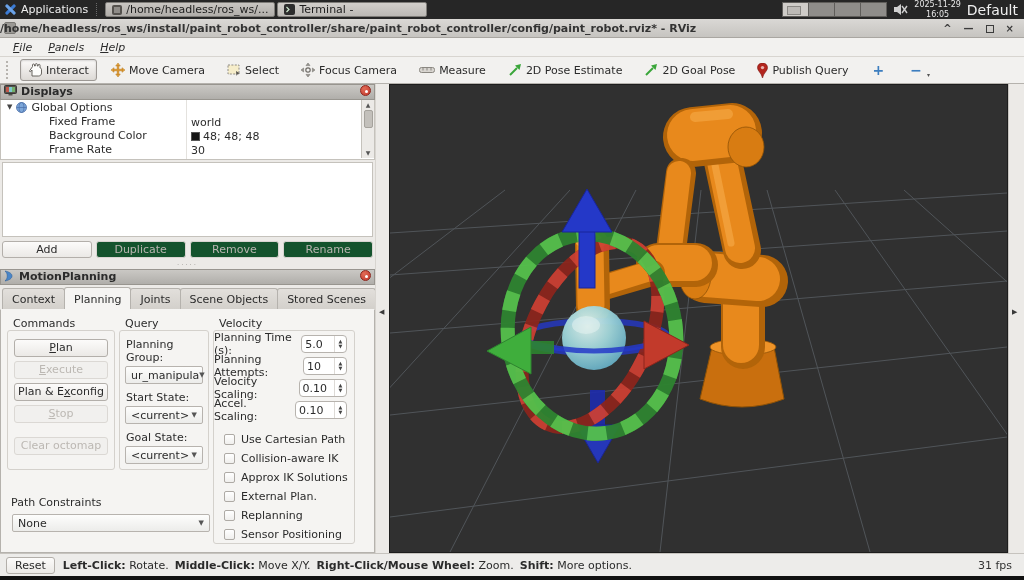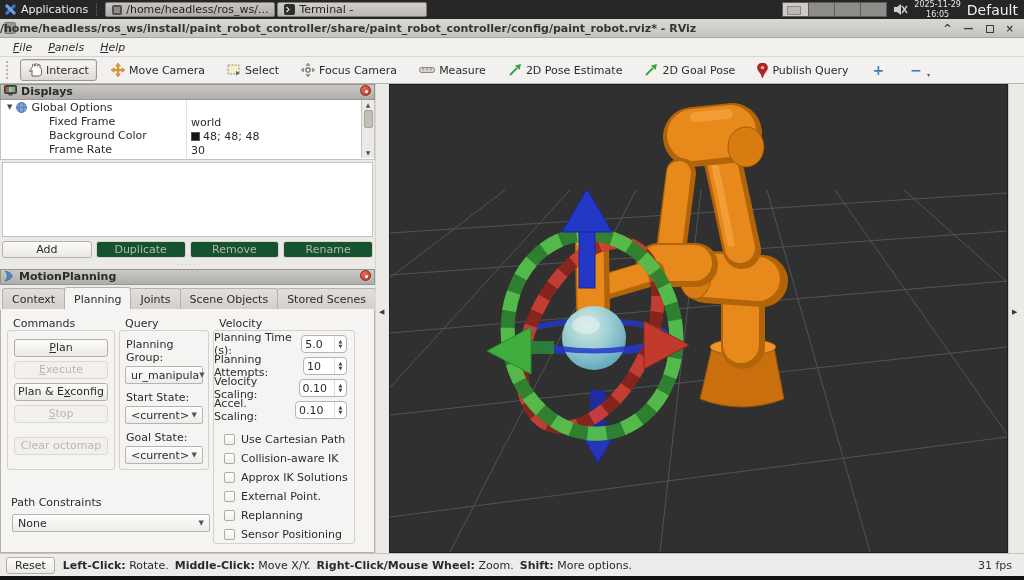--- a/index.html
+++ b/index.html
@@ -419,21 +419,21 @@
         <div class="cbrow">
             <span class="cb"></span>
             <span>Collision-aware IK</span>
           </div>
         <div class="cbrow">
             <span class="cb"></span>
             <span>Approx IK Solutions</span>
           </div>
         <div class="cbrow">
             <span class="cb"></span>
-            <span>External Point.</span>
+            <span>External Plan.</span>
           </div>
         <div class="cbrow">
             <span class="cb"></span>
             <span>Replanning</span>
           </div>
         <div class="cbrow">
             <span class="cb"></span>
             <span>Sensor Positioning</span>
           </div>
       </div>

